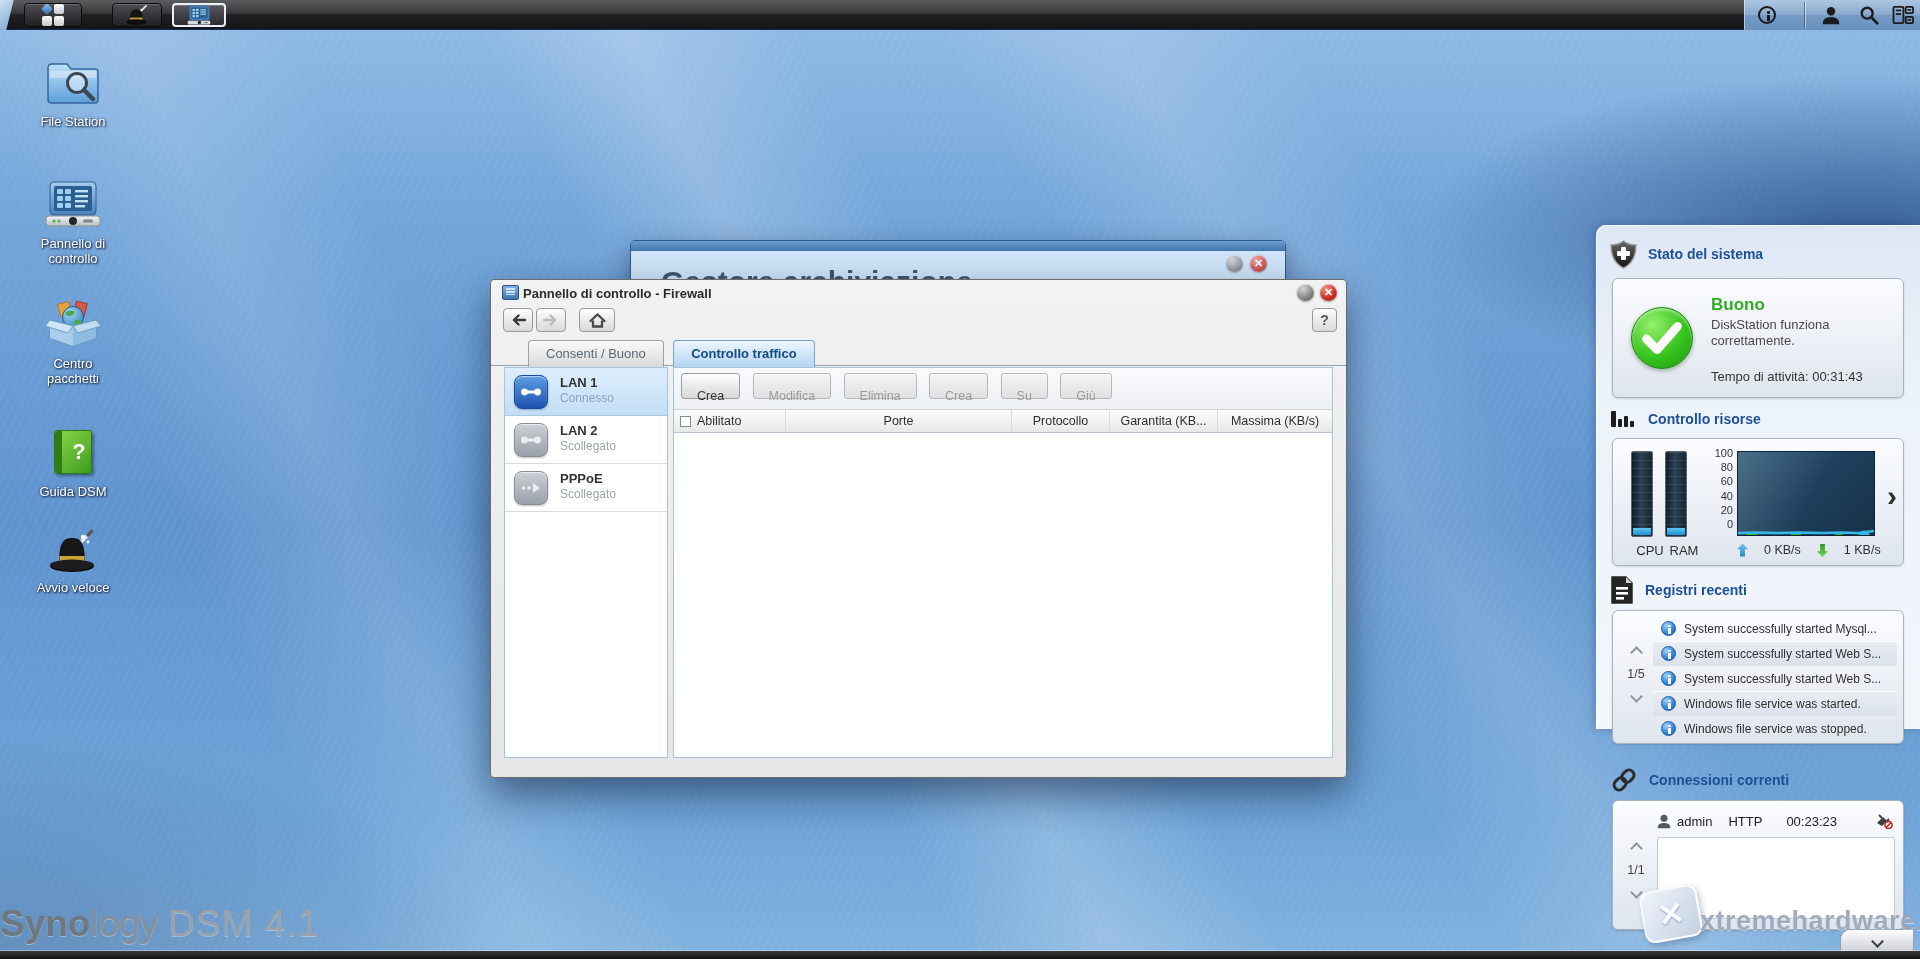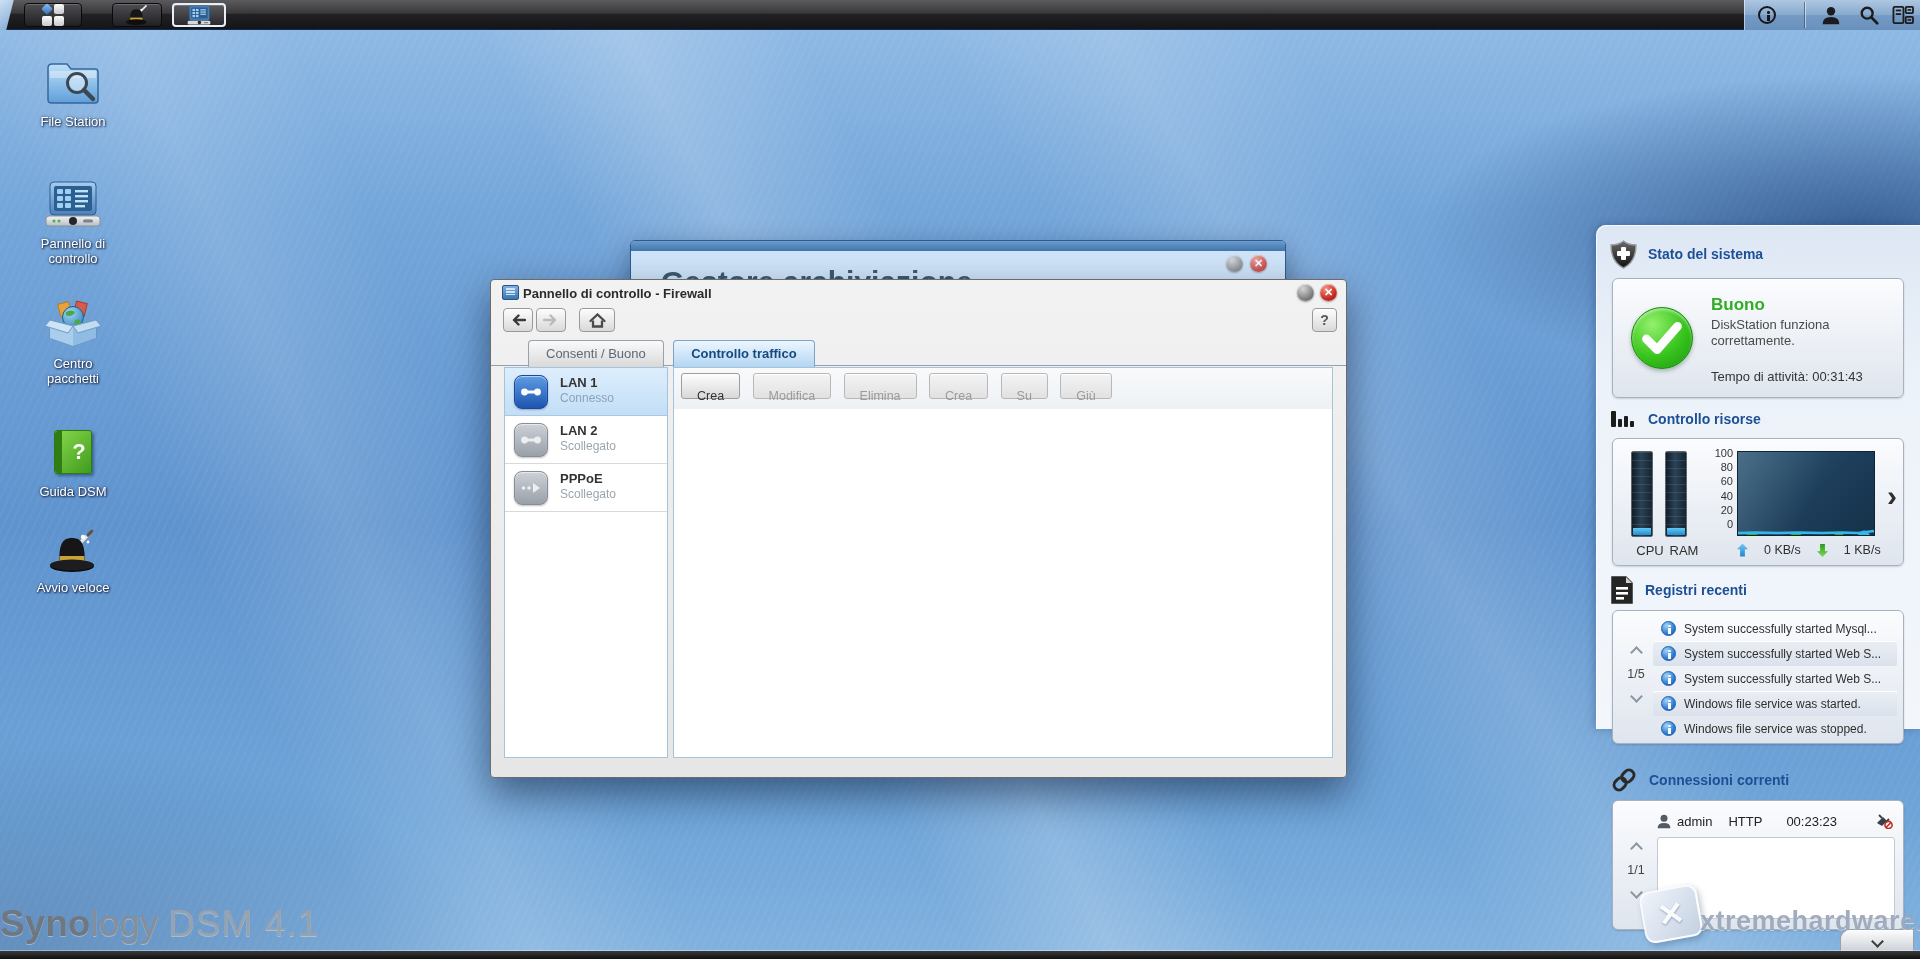--- a/index.html
+++ b/index.html
@@ -382,20 +382,38 @@
       </div>
       <div class="fw-main">
         <div class="fw-toolbar">
           <span class="btn"><span>Crea</span></span>
           <span class="btn disabled"><span>Modifica</span></span>
           <span class="btn disabled"><span>Elimina</span></span>
           <span class="btn disabled"><span>Crea</span></span>
           <span class="btn disabled"><span>Su</span></span>
           <span class="btn disabled"><span>Giù</span></span>
         </div>
+        <div class="grid-head">
+          <div class="gh-cell first" style="width:112px;">
+            <span class="chk"></span>
+            <span>Abilitato</span>
+          </div>
+          <div class="gh-cell" style="width:226px;">
+              <span>Porte</span>
+            </div>
+          <div class="gh-cell" style="width:98px;">
+              <span>Protocollo</span>
+            </div>
+          <div class="gh-cell" style="width:108px;">
+              <span>Garantita (KB...</span>
+            </div>
+          <div class="gh-cell" style="flex:1;">
+              <span>Massima (KB/s)</span>
+            </div>
+        </div>
         <div class="grid-body"></div>
       </div>
     </div>
   </div>
 
   <div class="wpanel">
 
     <div class="w-head" style="top:15px;">
       <svg width="27" height="29" viewBox="0 0 27 29">
         <defs>

